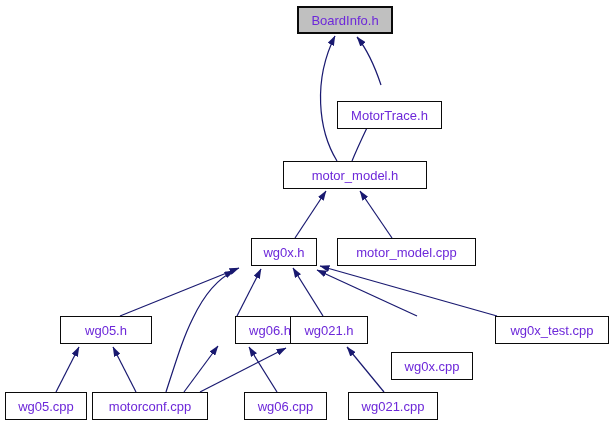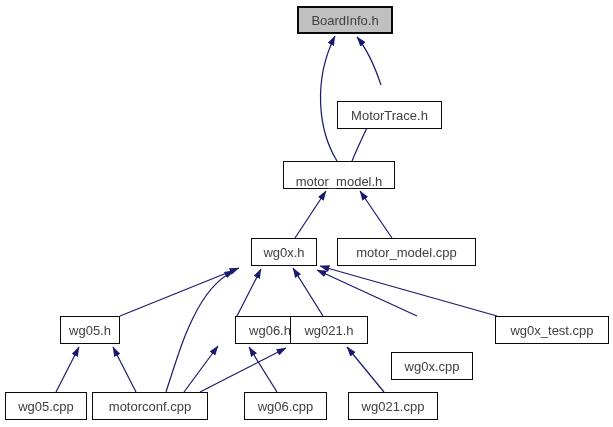--- a/index.html
+++ b/index.html
@@ -12,21 +12,21 @@
   }
   #edge-layer {
     position:absolute; left:0; top:0;
     width:613px; height:427px;
   }
   .node {
     position:absolute;
     box-sizing:border-box;
     border:1px solid #0a0a0a;
     background:#ffffff;
-    color:#404040;
+    color:#6d28d9;
     font-size:13px;
     line-height:1;
     display:flex;
     align-items:center;
     justify-content:center;
     white-space:nowrap;
     cursor:pointer;
     z-index:2;
   }
   .node.root {
@@ -65,30 +65,30 @@
         <path d="M384,392 L347,347" marker-end="url(#arrowhead)"></path>
       </g>
   </svg>
   <div id="node-layer">
       <div class="node root" style="left: 297px; top: 6px; width: 96px; height: 28px; background: rgb(192, 192, 192);">
         <span>BoardInfo.h</span>
       </div>
       <div class="node" style="left: 337px; top: 85px; width: 105px; height: 28px; margin-top: 16px;">
         <span>MotorTrace.h</span>
       </div>
-      <div class="node" style="left: 283px; top: 161px; width: 112px; height: 28px; align-items: flex-end;">
+      <div class="node" style="left: 283px; top: 161px; width: 144px; height: 28px;">
         <span>motor_model.h</span>
       </div>
       <div class="node" style="left: 251px; top: 238px; width: 66px; height: 28px;">
         <span>wg0x.h</span>
       </div>
       <div class="node" style="left: 337px; top: 238px; width: 139px; height: 28px;">
         <span>motor_model.cpp</span>
       </div>
-      <div class="node" style="left: 60px; top: 316px; width: 60px; height: 28px;">
+      <div class="node" style="left: 60px; top: 316px; width: 92px; height: 28px;">
         <span>wg05.h</span>
       </div>
       <div class="node" style="left: 203px; top: 316px; width: 70px; height: 28px; margin-left: 32px;">
         <span>wg06.h</span>
       </div>
       <div class="node" style="left: 290px; top: 316px; width: 78px; height: 28px;">
         <span>wg021.h</span>
       </div>
       <div class="node" style="left: 391px; top: 316px; width: 82px; height: 28px; margin-top: 36px;">
         <span>wg0x.cpp</span>

